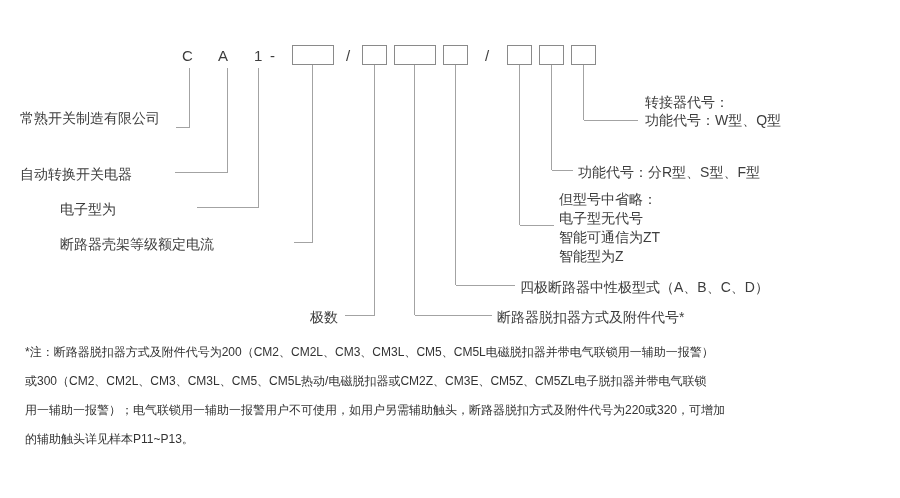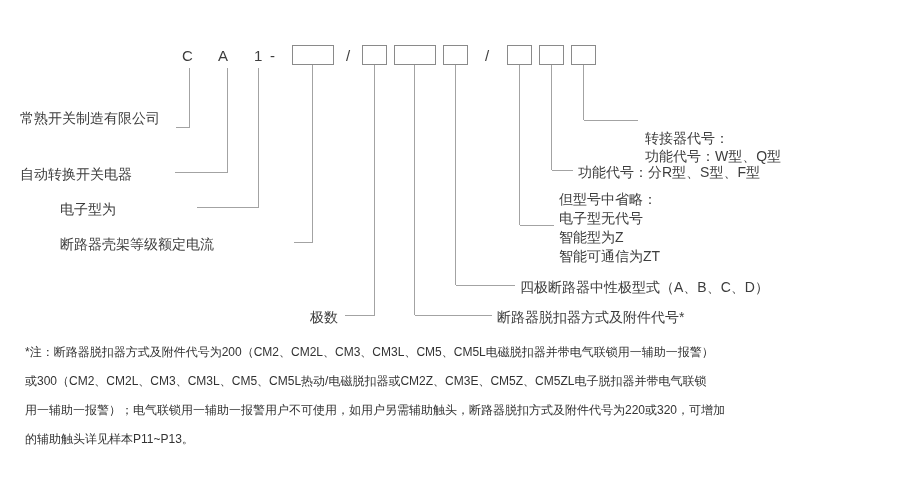--- a/index.html
+++ b/index.html
@@ -36,21 +36,21 @@
   .hline { position: absolute; height: 1px; background: var(--line-color); }
   .vline { position: absolute; width: 1px; background: var(--line-color); }
   .label {
     position: absolute;
     font-size: 14px;
     color: var(--text-color);
     line-height: 19px;
     white-space: nowrap;
   }
   .label.right { }
-  .label.tight { line-height: 18px; margin-top: 36px; }
+  .label.tight { line-height: 18px; }
   .note {
     position: absolute;
     left: 25px;
     top: 338px;
     width: 872px;
   }
   .note-line {
     font-size: 12px;
     color: var(--note-color);
     line-height: 29px;
@@ -119,22 +119,22 @@
 
   <div class="label" style="left:310px;top:308px">极数</div>
 
   <div class="label" style="left:497px;top:308px">断路器脱扣器方式及附件代号*</div>
 
   <div class="label" style="left:520px;top:278px">四极断路器中性极型式（A、B、C、D）</div>
 
   <div class="label" style="left:559px;top:190px">
     <div>但型号中省略：</div>
     <div>电子型无代号</div>
+    <div>智能可通信为ZT</div>
     <div>智能型为Z</div>
-    <div>智能可通信为ZT</div>
   </div>
 
   <div class="label" style="left:578px;top:163px">功能代号：分R型、S型、F型</div>
 
   <div class="label tight" style="left:645px;top:93px">
     <div>转接器代号：</div>
     <div>功能代号：W型、Q型</div>
   </div>
 
   <div class="note">

